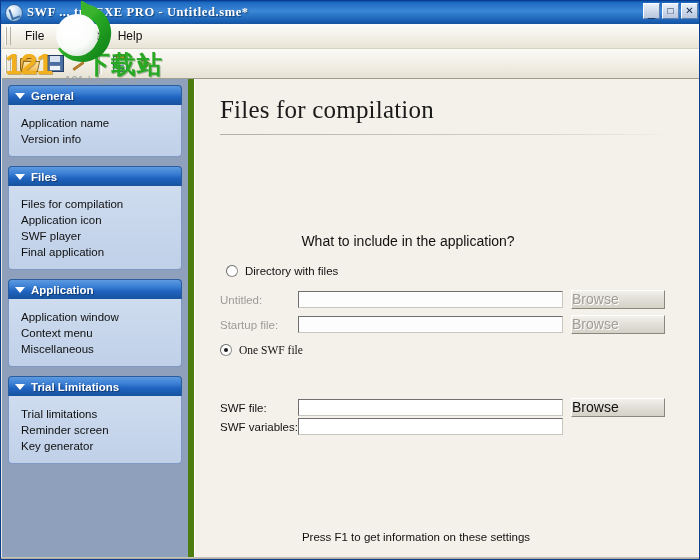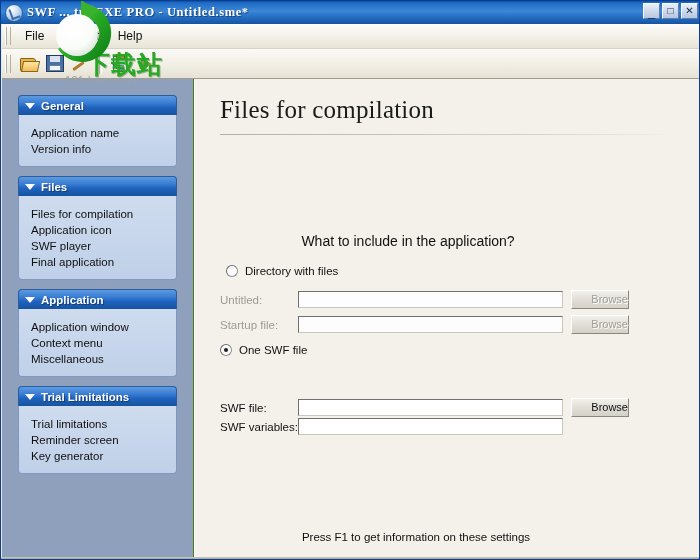--- a/index.html
+++ b/index.html
@@ -106,22 +106,22 @@
   .wm-url{position:absolute;left:62px;top:27px;font-family:Liberation Sans, sans-serif;
     font-size:11px;color:#9aa2a8;letter-spacing:.3px;}
 
   
   .logo-overlay{position:absolute;left:44px;top:-4px;width:72px;height:72px;z-index:45;pointer-events:none;}
 
   
   .sidebar{
     position:absolute;left:1px;top:78px;width:192px;height:480px;
     background:#8fa0bd;box-sizing:border-box;
-    border-right:1px solid #4d7c0f;
-    padding:16px;
+    border-right:6px solid #4d7c0f;
+    padding:6px;
   }
   .panel{margin-bottom:9px;}
   .panel-head{
     height:20px;border-radius:4px 4px 0 0;
     background:linear-gradient(to bottom,#5d9ae0 0%,#3b7fd4 35%,#1f63c0 60%,#17539d 100%);
     border:1px solid #2a5d9e;border-bottom:none;box-sizing:border-box;
     display:flex;align-items:center;padding-left:6px;
   }
   .tri{width:0;height:0;border-left:5px solid transparent;border-right:5px solid transparent;
     border-top:6px solid #ffffff;margin-right:6px;flex:none;}
@@ -161,25 +161,25 @@
   .fld-label.dis{color:#9b9b96;}
   .fld-label.en{color:#111;}
   .txt{
     height:17px;box-sizing:border-box;background:#fff;
     border:1px solid #c7c7c0;border-top:1px solid #6f6f6f;border-left:1px solid #6f6f6f;
     font-family:"Liberation Sans",sans-serif;font-size:11px;color:#111;
     padding:0 3px;outline:none;
   }
   .txt.dis{background:#fdfdfd;color:#9b9b96;}
   .btn{
-    width:58px;height:19px;box-sizing:border-box;
+    width:94px;height:19px;box-sizing:border-box;
     background:linear-gradient(to bottom,#f2f1ec 0%,#e2e0d8 45%,#d4d1c7 100%);
     border:1px solid #8a877c;border-top-color:#ffffff;border-left-color:#ffffff;
-    font-family:"Liberation Sans",sans-serif;font-size:11px;color:#111;
-    text-align:right;line-height:17px;cursor:default;
+    font-family:"Liberation Sans",sans-serif;font-size:14px;color:#111;
+    text-align:left;line-height:17px;cursor:default;
   }
   .btn.dis{color:#a09d95;text-shadow:1px 1px 0 #ffffff;}
 
   .hint{position:absolute;left:0;bottom:16px;width:442px;text-align:center;
     font-size:11.5px;color:#111;}
   .bottom-edge{position:absolute;left:0;bottom:0;width:700px;height:2px;
     background:linear-gradient(to bottom,#cfcbbf,#a8a497);}
 </style>
 </head>
 <body>
@@ -236,20 +236,21 @@
           <i></i>
           <i></i>
         </span>
     </div>
     <div class="tbtn">
       <span class="ic-play"></span>
     </div>
   </div>
 
   <div class="watermark">
+    <span class="wm-121">121</span>
     <span class="wm-cn">下载站</span>
     <span class="wm-url">121down.com</span>
   </div>
 
   <div class="logo-overlay">
     <svg width="72" height="72" viewBox="0 0 72 72">
       <defs>
         <linearGradient id="gg" x1="0" y1="0" x2="1" y2="1">
           <stop offset="0" stop-color="#7ed957"></stop>
             <stop offset="0.5" stop-color="#27a924"></stop>
@@ -336,21 +337,21 @@
       <input class="txt dis" style="width: 265px;" disabled="" placeholder="">
       <div class="btn dis" style="margin-left:8px;">Browse</div>
     </div>
 
     <div class="row" style="left:25px;top:236px;">
       <span class="fld-label dis">Startup file:</span>
       <input class="txt dis" style="width: 265px;" disabled="" placeholder="">
       <div class="btn dis" style="margin-left:8px;">Browse</div>
     </div>
 
-    <div class="row" style="left:25px;top:265px;">
+    <div class="row" style="left:25px;top:265px;font-family:Liberation Serif, serif;">
       <span class="radio on"></span>
       <span class="radio-label">One SWF file</span>
     </div>
 
     <div class="row" style="left:25px;top:291px;margin-top:28px;">
       <span class="fld-label en">SWF file:</span>
       <input class="txt" style="width: 265px;" placeholder="">
       <div class="btn" style="margin-left:8px;">Browse</div>
     </div>
 

